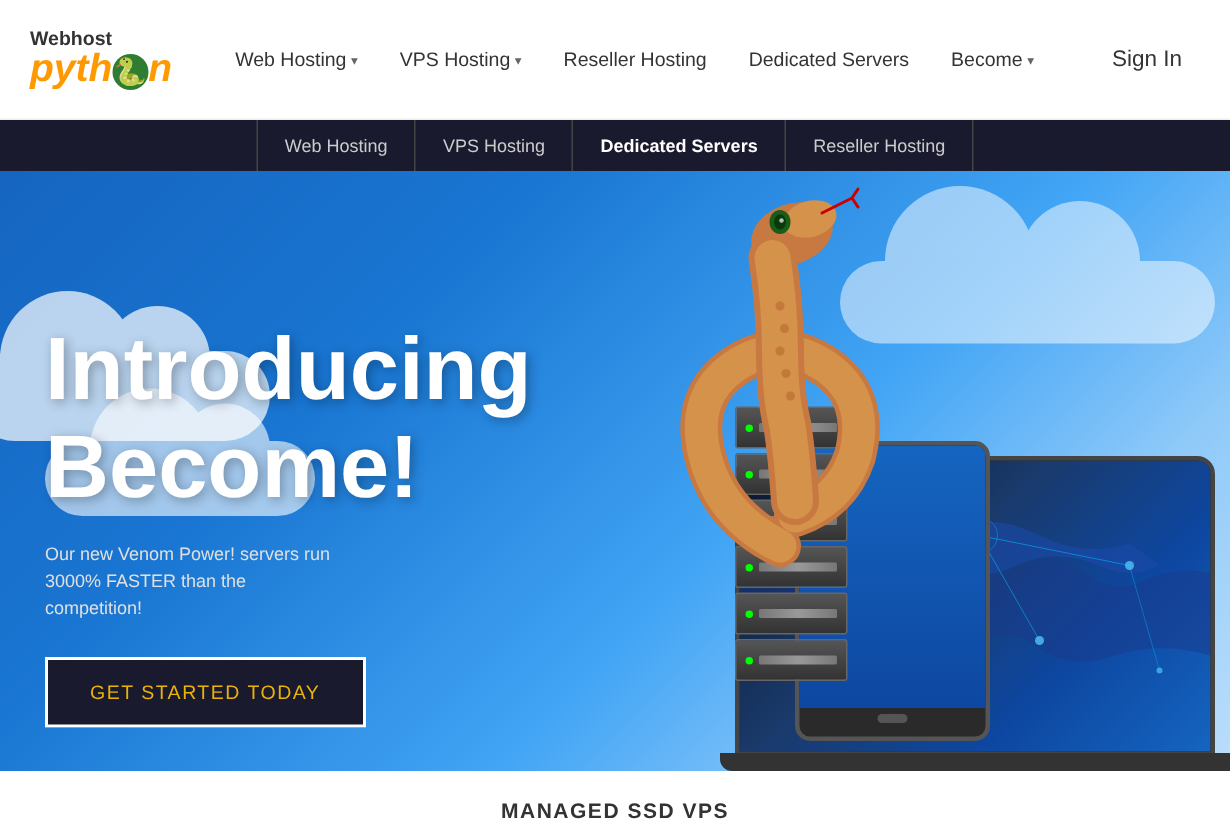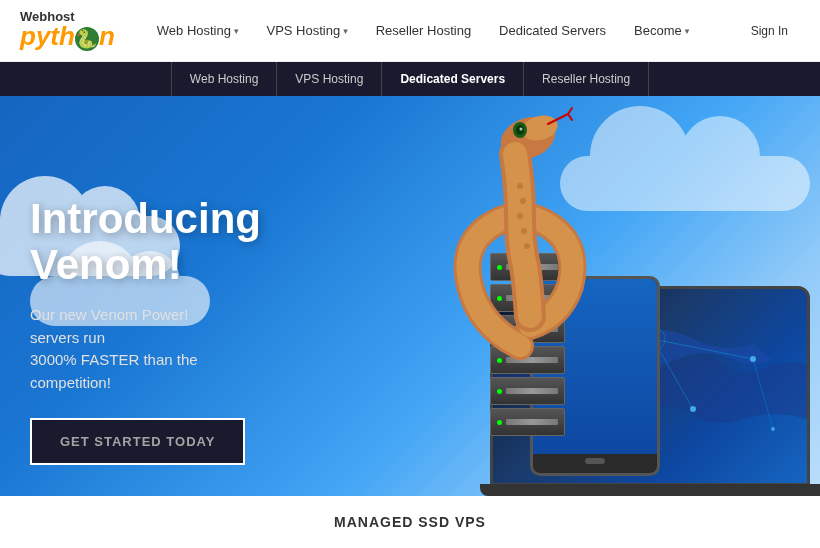--- a/index.html
+++ b/index.html
@@ -2,21 +2,21 @@
 <html><head>
   <meta charset="utf-8">
   <style>
     * { margin: 0; padding: 0; box-sizing: border-box; }
     body { font-family: Arial, sans-serif; width: 820px; height: 548px; overflow: hidden; background: #fff; }
 
     
     .top-nav {
       display: flex;
       align-items: center;
-      height: 62px;
+      height: 80px;
       background: #fff;
       padding: 0 20px;
       border-bottom: 1px solid #eee;
     }
     .logo {
       display: flex;
       align-items: center;
       margin-right: 30px;
       flex-shrink: 0;
     }
@@ -54,21 +54,21 @@
       white-space: nowrap;
       display: flex;
       align-items: center;
       gap: 3px;
     }
     .nav-arrow {
       font-size: 9px;
       color: #666;
     }
     .sign-in {
-      font-size: 12px;
+      font-size: 15px;
       color: #333;
       cursor: pointer;
       padding: 8px 12px;
       margin-left: auto;
     }
 
     
     .secondary-nav {
       background: #1a1a2e;
       height: 34px;
@@ -127,41 +127,41 @@
     .cloud3::after { width: 80px; height: 80px; top: -40px; left: 120px; }
 
     
     .hero-content {
       position: absolute;
       left: 30px;
       top: 100px;
       z-index: 10;
     }
     .hero-title {
-      font-size: 42px;
+      font-size: 59px;
       font-weight: 900;
       color: #fff;
       line-height: 1.1;
       text-shadow: 2px 2px 8px rgba(0,0,0,0.3);
       margin-bottom: 16px;
     }
     .hero-subtitle {
-      font-size: 15px;
+      font-size: 12px;
       color: #e0e0e0;
       margin-bottom: 24px;
       line-height: 1.5;
       max-width: 200px;
     }
     .hero-btn {
       background: #1a1a2e;
-      color: #a3a3a3;
+      color: #eab308;
       border: 2px solid #fff;
       padding: 14px 28px;
       font-size: 13px;
-      font-weight: bold;
+      font-weight: normal;
       letter-spacing: 1px;
       cursor: pointer;
       text-transform: uppercase;
     }
 
     
     .laptop-mockup {
       position: absolute;
       right: 0;
       bottom: 0;
@@ -337,21 +337,21 @@
 
 <section class="hero">
 
   <div class="cloud cloud1"></div>
   <div class="cloud cloud2"></div>
   <div class="cloud cloud3"></div>
 
   <div class="hero-content">
     <div class="hero-title">
       <div>Introducing</div>
-      <div>Venom!</div>
+      <div>Become!</div>
     </div>
     <div class="hero-subtitle">
       Our new Venom Power! servers run<br>3000% FASTER than the competition!
     </div>
     <button class="hero-btn">
       <span>GET STARTED TODAY</span>
     </button>
   </div>
 
   <svg class="snake-overlay" viewBox="0 0 200 280" xmlns="http://www.w3.org/2000/svg">

